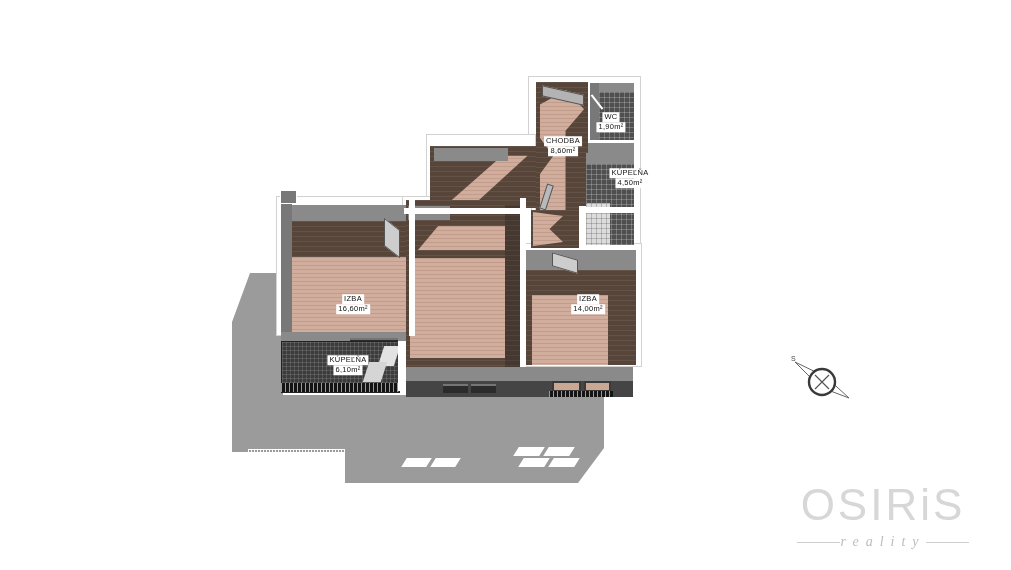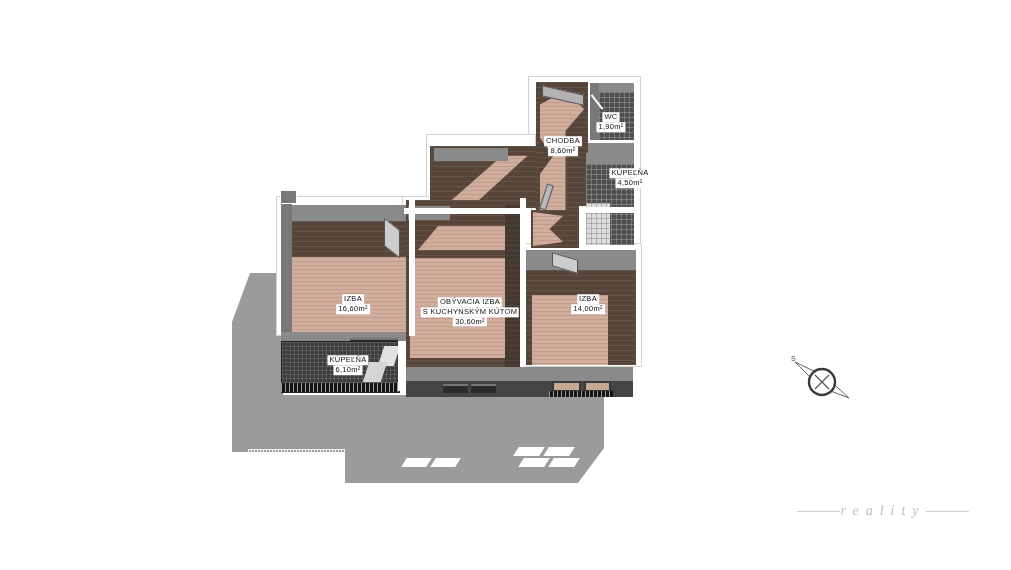--- a/index.html
+++ b/index.html
@@ -36,21 +36,21 @@
   .win-slit{background:#2b2b2b;border-top:2px solid #757575;box-sizing:border-box;}
   .win-wood{background-color:#c9a795;border:2px solid #3a3a3a;box-sizing:border-box;}
   .win-white{background:#fff;transform:skewX(-32deg);}
   
   .room-label{transform:translate(-50%,-50%);text-align:right;z-index:40;}
   .room-label span{display:block;width:fit-content;margin:0 auto;background:var(--label-bg,#fff);
     color:var(--label-text,#111);font-size:7.5px;line-height:1.3;padding:0 2px;white-space:nowrap;
     letter-spacing:.3px;}
   
   .brand{font-size:44px;letter-spacing:3px;color:var(--logo-gray,#d7d7d7);font-weight:500;line-height:1;}
-  .tagline-row{display:flex;align-items:center;gap:0;margin-top:20px;}
+  .tagline-row{display:flex;align-items:center;gap:0;margin-top:7px;}
   .tagline-row .rule{flex:1;height:1px;background:#cfcfcf;}
   .tagline{font-family:"Liberation Serif",serif;font-style:italic;font-size:14px;letter-spacing:7px;
     color:#bdbdbd;white-space:nowrap;}
 </style>
 </head>
 <body>
 
 <div id="stage">
 
   <div class="abs platform" style="left:0;top:0;width:1011px;height:570px;
@@ -154,43 +154,39 @@
     <span>1,90m²</span>
   </div>
   <div class="abs room-label" style="left:630px;top:178px;">
     <span>KÚPEĽŇA</span>
     <span>4,50m²</span>
   </div>
   <div class="abs room-label" style="left:353px;top:304px;">
     <span>IZBA</span>
     <span>16,60m²</span>
   </div>
-  <div class="abs room-label" style="left:470px;top:312px;">
-    <span>OBÝVACIA IZBA</span>
-    <span>S KUCHYNSKÝM KÚTOM</span>
-    <span>30,60m²</span>
-  </div>
   <div class="abs room-label" style="left:588px;top:304px;">
     <span>IZBA</span>
     <span>14,00m²</span>
   </div>
   <div class="abs room-label" style="left:348px;top:365px;">
     <span>KÚPEĽŇA</span>
     <span>6,10m²</span>
   </div>
 
   <svg class="abs" style="left:789px;top:352px;" width="64" height="50" viewBox="0 0 64 50">
     <path d="M6 10 L37 25 L31 35 Z" fill="#fff" stroke="#666" stroke-width="1"></path>
     <path d="M60 46 L31 35 L37 25 Z" fill="#fff" stroke="#666" stroke-width="1"></path>
     <circle cx="33" cy="30" r="13" fill="#fff" stroke="#3a3a3a" stroke-width="2.4"></circle>
     <path d="M26 23 L40 37 M40 23 L26 37" stroke="#555" stroke-width="1.2" fill="none"></path>
     <text x="2" y="9" font-size="7" fill="#444">S</text>
   </svg>
 
   <div class="abs" style="left:797px;top:483px;width:172px;text-align:center;">
+    <div class="brand">OSIRiS</div>
     <div class="tagline-row">
       <div class="rule"></div>
       <div class="tagline">reality</div>
       <div class="rule"></div>
     </div>
   </div>
 
 </div>
 
 </body></html>

